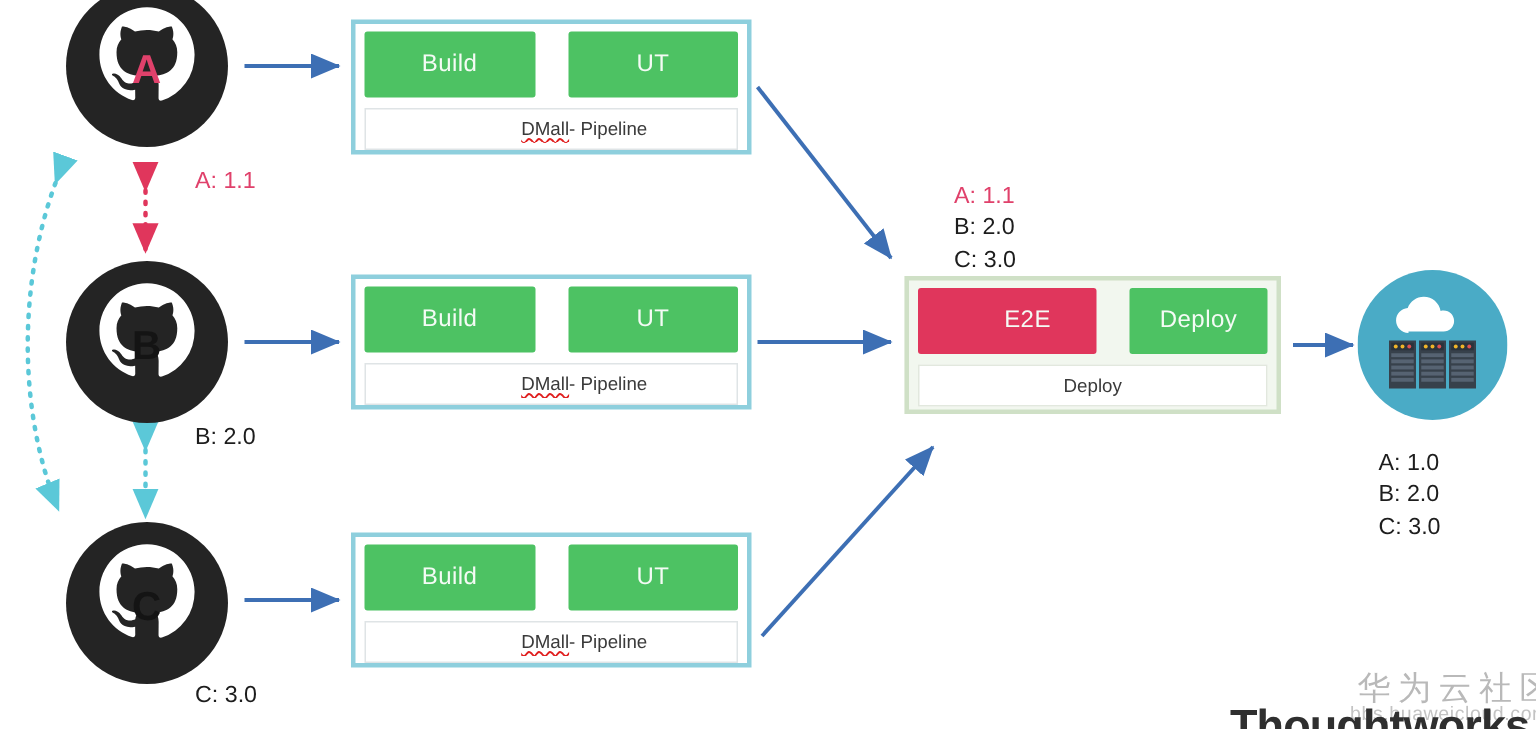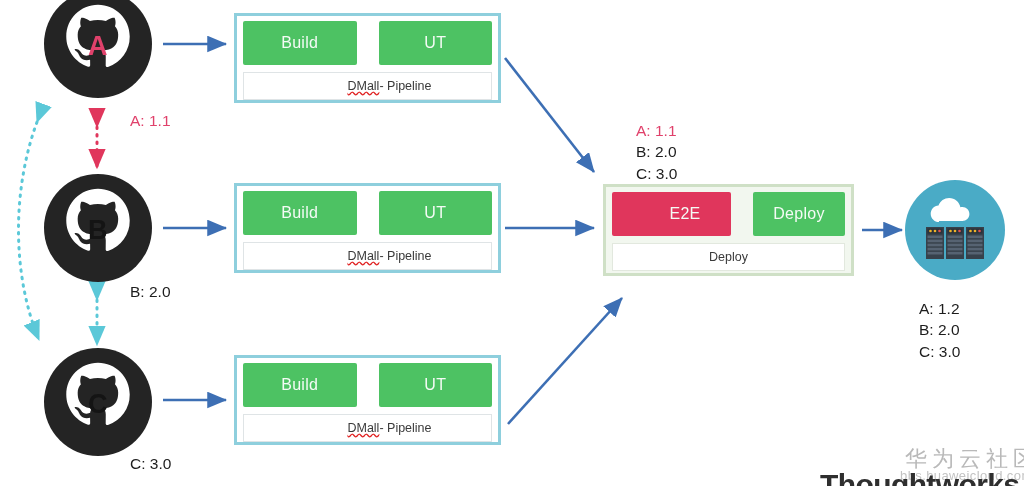--- a/index.html
+++ b/index.html
@@ -300,21 +300,21 @@
         <rect x="62.5" y="55.5" width="15" height="2.6" fill="#566372"></rect>
         <rect x="62.5" y="59.6" width="15" height="2.6" fill="#566372"></rect>
         <rect x="62.5" y="63.7" width="15" height="2.6" fill="#566372"></rect>
         <rect x="62.5" y="67.8" width="15" height="2.6" fill="#566372"></rect>
         <rect x="62.5" y="71.9" width="15" height="2.6" fill="#566372"></rect>
       </g>
     </svg>
   </div>
 
   <div class="abs version-list" style="left:919px; top:298px;">
-    <div>A: 1.2</div>
+    <div>A: 1.0</div>
     <div>B: 2.0</div>
     <div>C: 3.0</div>
   </div>
 
   <div class="abs watermark-cn" style="left:905px; top:444px;">华为云社区</div>
   <div class="abs watermark-url" style="left:900px; top:468px;">bbs.huaweicloud.com</div>
   <div class="abs tw-logo" style="left:820px; top:468px;">Thoughtworks</div>
 
 </div>
 

